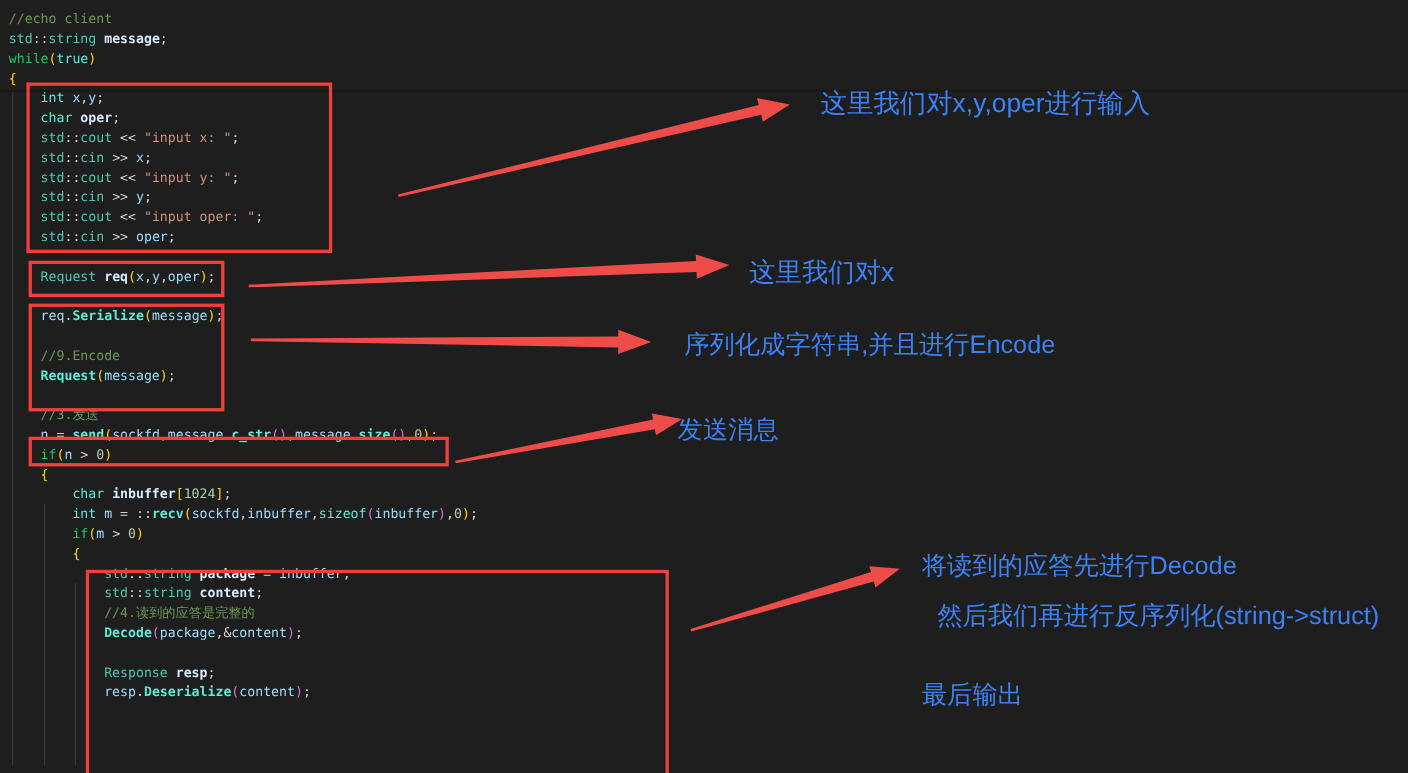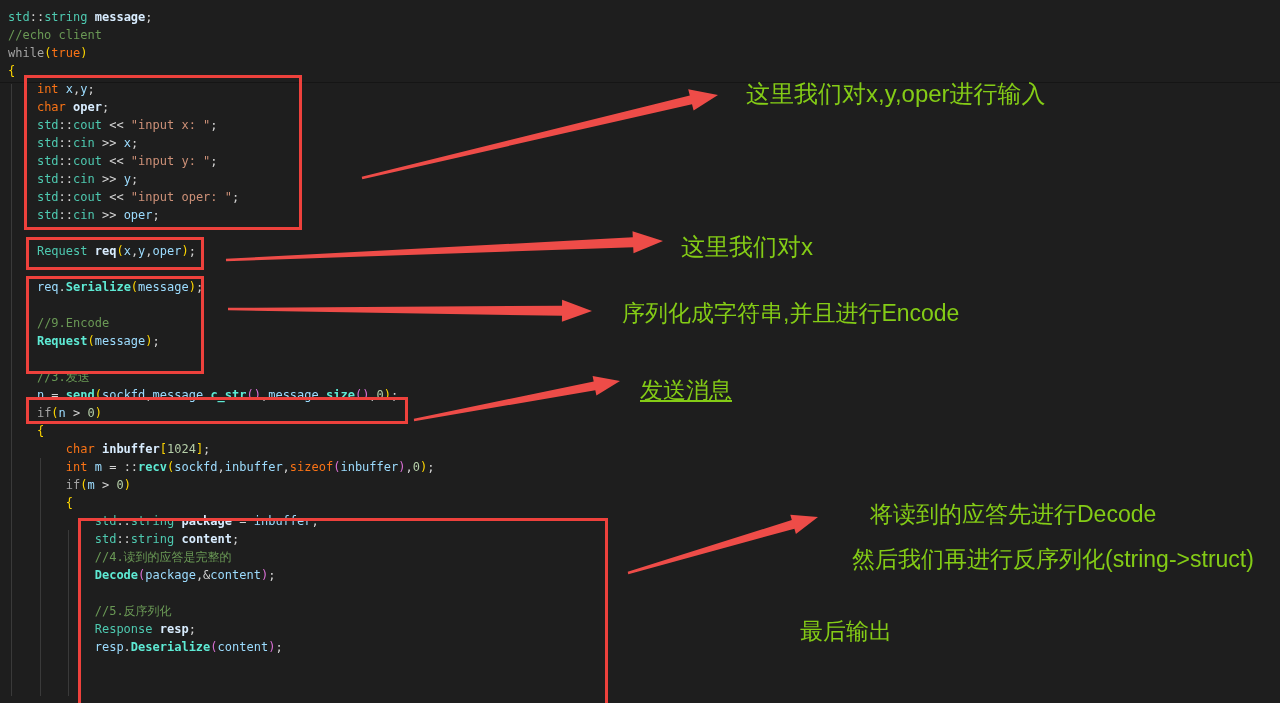--- a/index.html
+++ b/index.html
@@ -21,33 +21,33 @@
   .guide{position:absolute;width:1px;background:#3a3a3a;}
   
   #seam{position:absolute;left:0;top:82px;width:1280px;height:1px;background:rgba(0,0,0,0.28);}
   
   .hlbox{position:absolute;border:3px solid #ee413c;box-sizing:border-box;}
   
   #arrows{position:absolute;left:0;top:0;pointer-events:none;}
   
   .note{
     position:absolute;
-    color:#84cc16;
+    color:#3b82f6;
     font-family:"Liberation Sans","DejaVu Sans",sans-serif;
     font-size:23px;
     white-space:nowrap;
   }
   .note.big{font-size:24px;}
 </style>
-<style>.tk-c{color:#6A9955}.tk-kw{color:#f97316}.tk-kc{color:#a3a3a3}.tk-ty{color:#4EC9B0}.tk-v{color:#9CDCFE}.tk-d{color:#d8ecfe}.tk-fn{color:#5eead4}.tk-p{color:#d4d4d4}.tk-s{color:#CE9178}.tk-n{color:#B5CEA8}.tk-bg{color:#FFD700}.tk-bp{color:#DA70D6}</style></head>
+<style>.tk-c{color:#6A9955}.tk-kw{color:#5eead4}.tk-kc{color:#22c55e}.tk-ty{color:#4EC9B0}.tk-v{color:#9CDCFE}.tk-d{color:#d8ecfe}.tk-fn{color:#5eead4}.tk-p{color:#d4d4d4}.tk-s{color:#CE9178}.tk-n{color:#B5CEA8}.tk-bg{color:#FFD700}.tk-bp{color:#DA70D6}</style></head>
 <body>
 
 <div id="code">
+    <div class="line"><span class="tk-c">//echo client</span></div>
     <div class="line"><span class="tk-ty">std</span><span class="tk-p">::</span><span class="tk-ty">string</span><span class="tk-p"> </span><span class="tk-d">message</span><span class="tk-p">;</span></div>
-    <div class="line"><span class="tk-c">//echo client</span></div>
     <div class="line"><span class="tk-kc">while</span><span class="tk-bg">(</span><span class="tk-kw">true</span><span class="tk-bg">)</span></div>
     <div class="line"><span class="tk-bg">{</span></div>
     <div class="line">    <span class="tk-kw">int</span><span class="tk-p"> </span><span class="tk-v">x</span><span class="tk-p">,</span><span class="tk-v">y</span><span class="tk-p">;</span></div>
     <div class="line">    <span class="tk-kw">char</span><span class="tk-p"> </span><span class="tk-d">oper</span><span class="tk-p">;</span></div>
     <div class="line">    <span class="tk-ty">std</span><span class="tk-p">::</span><span class="tk-ty">cout</span><span class="tk-p"> &lt;&lt; </span><span class="tk-s">"input x: "</span><span class="tk-p">;</span></div>
     <div class="line">    <span class="tk-ty">std</span><span class="tk-p">::</span><span class="tk-ty">cin</span><span class="tk-p"> &gt;&gt; </span><span class="tk-v">x</span><span class="tk-p">;</span></div>
     <div class="line">    <span class="tk-ty">std</span><span class="tk-p">::</span><span class="tk-ty">cout</span><span class="tk-p"> &lt;&lt; </span><span class="tk-s">"input y: "</span><span class="tk-p">;</span></div>
     <div class="line">    <span class="tk-ty">std</span><span class="tk-p">::</span><span class="tk-ty">cin</span><span class="tk-p"> &gt;&gt; </span><span class="tk-v">y</span><span class="tk-p">;</span></div>
     <div class="line">    <span class="tk-ty">std</span><span class="tk-p">::</span><span class="tk-ty">cout</span><span class="tk-p"> &lt;&lt; </span><span class="tk-s">"input oper: "</span><span class="tk-p">;</span></div>
     <div class="line">    <span class="tk-ty">std</span><span class="tk-p">::</span><span class="tk-ty">cin</span><span class="tk-p"> &gt;&gt; </span><span class="tk-v">oper</span><span class="tk-p">;</span></div>
@@ -65,21 +65,20 @@
     <div class="line">    <span class="tk-bg">{</span></div>
     <div class="line">        <span class="tk-kw">char</span><span class="tk-p"> </span><span class="tk-d">inbuffer</span><span class="tk-bg">[</span><span class="tk-n">1024</span><span class="tk-bg">]</span><span class="tk-p">;</span></div>
     <div class="line">        <span class="tk-kw">int</span><span class="tk-p"> </span><span class="tk-v">m</span><span class="tk-p"> = ::</span><span class="tk-fn">recv</span><span class="tk-bg">(</span><span class="tk-v">sockfd</span><span class="tk-p">,</span><span class="tk-v">inbuffer</span><span class="tk-p">,</span><span class="tk-kw">sizeof</span><span class="tk-bp">(</span><span class="tk-v">inbuffer</span><span class="tk-bp">)</span><span class="tk-p">,</span><span class="tk-n">0</span><span class="tk-bg">)</span><span class="tk-p">;</span></div>
     <div class="line">        <span class="tk-kc">if</span><span class="tk-bg">(</span><span class="tk-v">m</span><span class="tk-p"> &gt; </span><span class="tk-n">0</span><span class="tk-bg">)</span></div>
     <div class="line">        <span class="tk-bg">{</span></div>
     <div class="line">            <span class="tk-ty">std</span><span class="tk-p">::</span><span class="tk-ty">string</span><span class="tk-p"> </span><span class="tk-d">package</span><span class="tk-p"> = </span><span class="tk-v">inbuffer</span><span class="tk-p">;</span></div>
     <div class="line">            <span class="tk-ty">std</span><span class="tk-p">::</span><span class="tk-ty">string</span><span class="tk-p"> </span><span class="tk-d">content</span><span class="tk-p">;</span></div>
     <div class="line">            <span class="tk-c">//4.读到的应答是完整的</span></div>
     <div class="line">            <span class="tk-fn">Decode</span><span class="tk-bp">(</span><span class="tk-v">package</span><span class="tk-p">,&amp;</span><span class="tk-v">content</span><span class="tk-bp">)</span><span class="tk-p">;</span></div>
     <div class="line"></div>
-    <div class="line">            <span class="tk-c">//5.反序列化</span></div>
     <div class="line">            <span class="tk-ty">Response</span><span class="tk-p"> </span><span class="tk-d">resp</span><span class="tk-p">;</span></div>
     <div class="line">            <span class="tk-v">resp</span><span class="tk-p">.</span><span class="tk-fn">Deserialize</span><span class="tk-bp">(</span><span class="tk-v">content</span><span class="tk-bp">)</span><span class="tk-p">;</span></div>
   </div>
 
 <div class="guide" style="left:11px;top:84px;height:612px;"></div>
 <div class="guide" style="left:40px;top:458px;height:238px;"></div>
 <div class="guide" style="left:68px;top:530px;height:166px;"></div>
 
 <div id="seam"></div>
 
@@ -95,16 +94,16 @@
     <polygon points="226.1,261.2 633.2,247.3 633.5,253.3 663,241 632.5,231.3 632.8,237.3 225.9,258.8"></polygon>
     <polygon points="228,310.2 562,315.8 561.9,321.8 592,311 562.1,299.8 562,305.8 228,307.8"></polygon>
     <polygon points="414.2,421.2 595.3,390.2 596.4,395.6 620,381 592.6,376.0 593.7,381.4 413.8,418.8"></polygon>
     <polygon points="628.3,574.2 794.4,528.7 795.9,534.0 818,517 790.3,514.8 791.8,520.1 627.7,571.8"></polygon>
   </g>
 </svg>
 
 <div class="note big" style="left:746px;top:78px;">这里我们对x,y,oper进行输入</div>
 <div class="note big" style="left:681px;top:231px;">这里我们对x</div>
 <div class="note" style="left:622px;top:298px;">序列化成字符串,并且进行Encode</div>
-<div class="note" style="left:640px;top:375px;text-decoration:underline;">发送消息</div>
-<div class="note" style="left:870px;top:499px;">将读到的应答先进行Decode</div>
+<div class="note" style="left:616px;top:375px;">发送消息</div>
+<div class="note" style="left:838px;top:499px;">将读到的应答先进行Decode</div>
 <div class="note" style="left:838px;top:544px;margin-left:14px;">然后我们再进行反序列化(string-&gt;struct)</div>
-<div class="note" style="left:800px;top:616px;text-align:right;">最后输出</div>
+<div class="note" style="left:838px;top:616px;text-align:right;">最后输出</div>
 
 </body></html>

